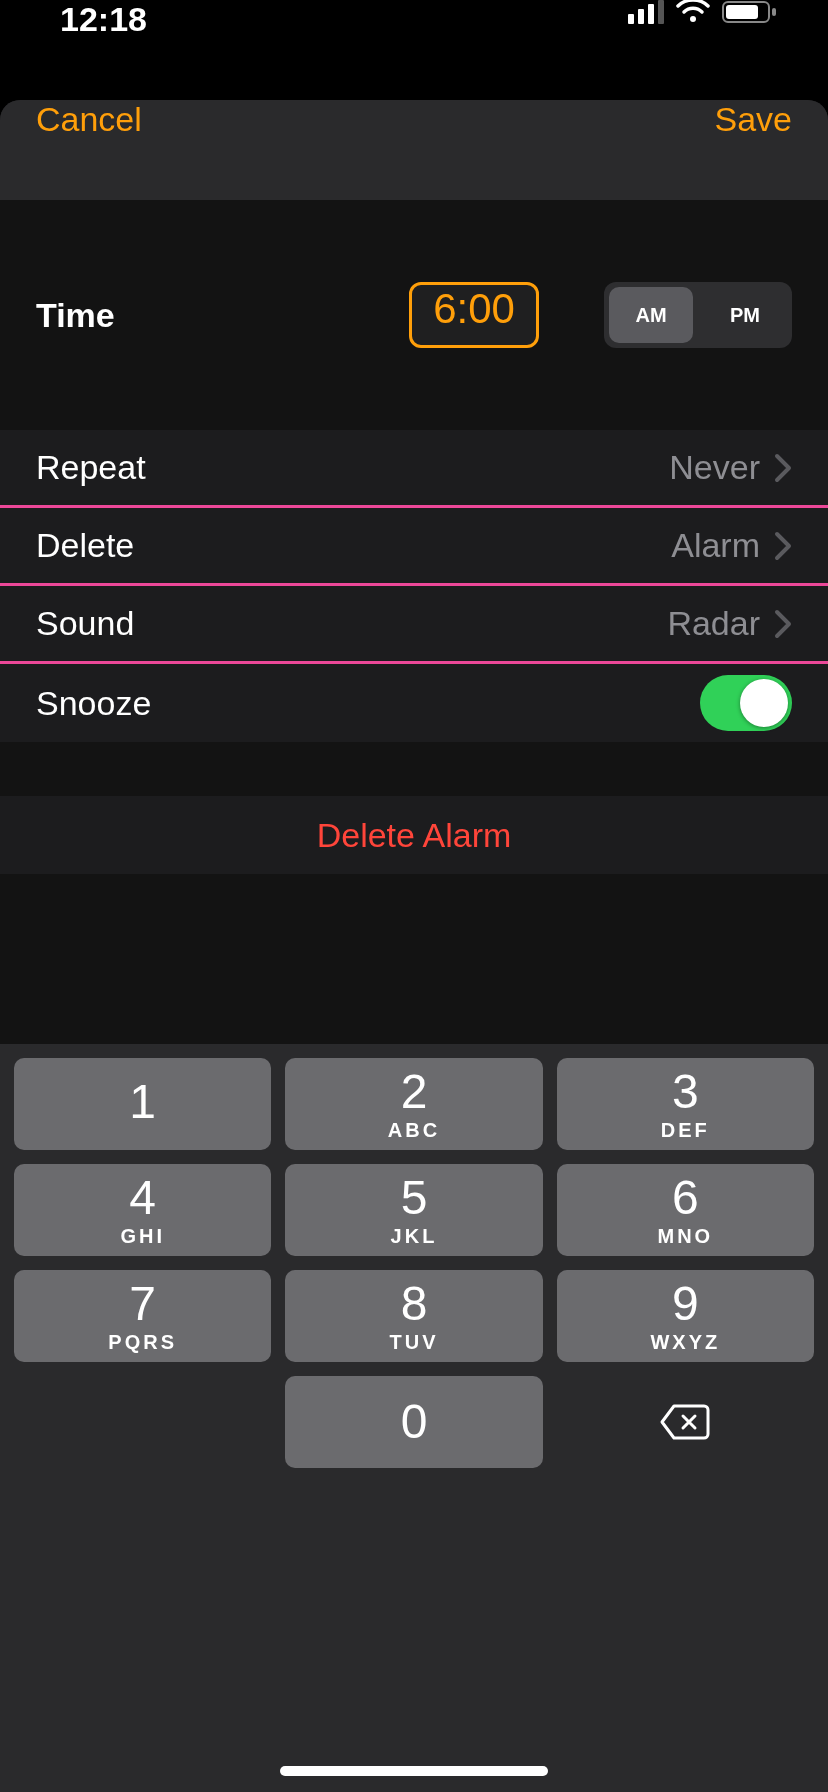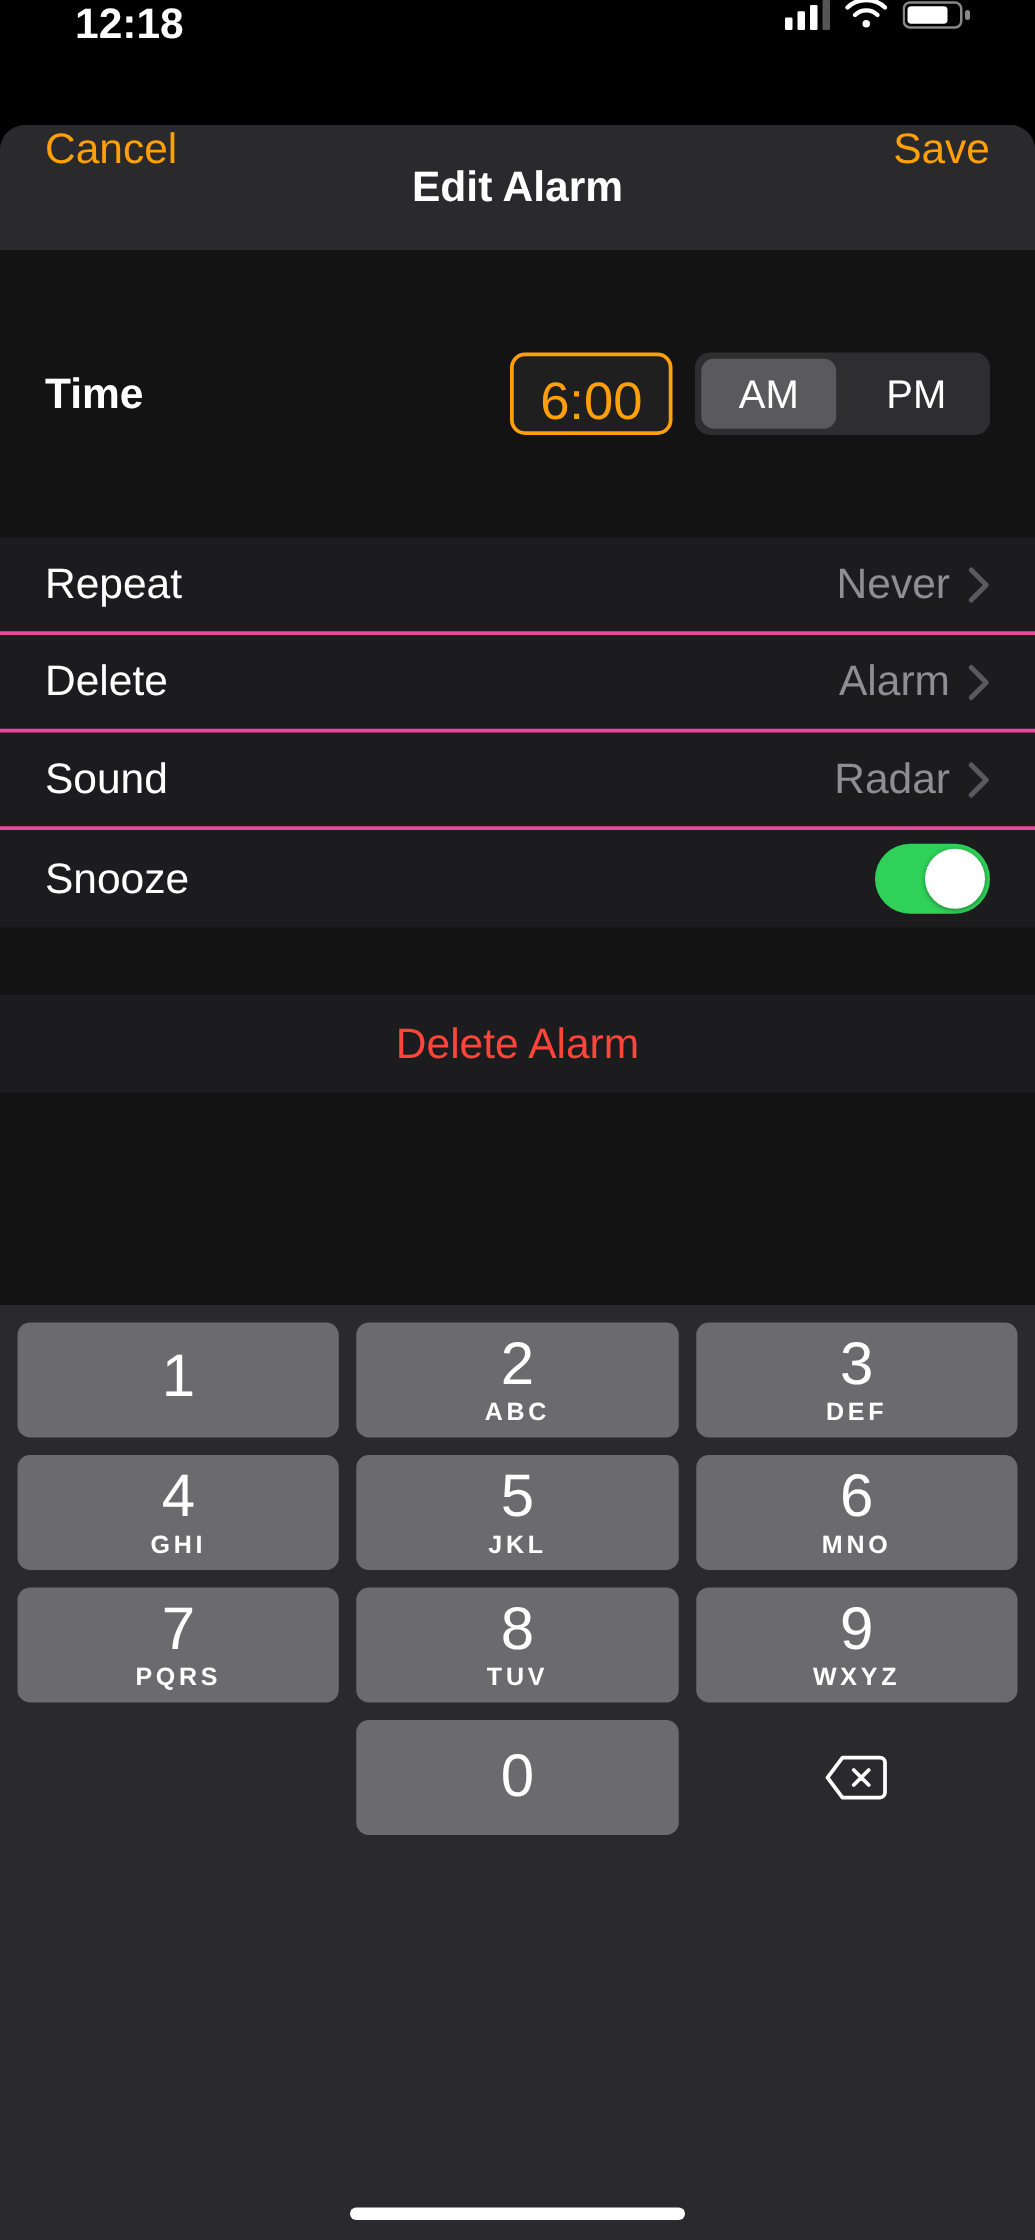--- a/index.html
+++ b/index.html
@@ -69,33 +69,34 @@
     font-weight: 600;
   }
 
   
   .time-section {
     background: #131313;
     height: 230px;
     display: flex;
     align-items: center;
     padding: 0 36px;
+    gap: 47px;
   }
   .time-label {
     flex: 1;
     font-size: 34px;
     font-weight: 600;
   }
   .time-box {
     border: 3px solid #ff9f0a;
     border-radius: 12px;
     height: 66px;
     min-width: 130px;
     display: flex;
-    align-items: flex-end;
+    align-items: flex-start;
     justify-content: center;
     color: #ff9f0a;
     font-size: 42px;
     font-weight: 400;
     padding: 0 16px;
     background: #1f1f20;
     position: relative;
     overflow: hidden;
   }
   .time-box::before {
@@ -118,29 +119,29 @@
   }
   .ampm {
     background: #2e2e30;
     border-radius: 12px;
     height: 66px;
     display: flex;
     align-items: center;
     margin-left: 18px;
   }
   .ampm-opt {
-    width: 108px;
+    width: 84px;
     height: 56px;
     margin: 5px;
     display: flex;
     align-items: center;
     justify-content: center;
     border-radius: 10px;
-    font-size: 32px;
-    font-weight: 400;
+    font-size: 20px;
+    font-weight: 700;
     color: #fff;
   }
   .ampm-opt.selected { background: #5a5a5e; }
 
   
   .list {
     background: #1c1c1e;
   }
   .row {
     height: 78px;
@@ -271,21 +272,20 @@
     </svg>
   </div>
 </div>
 
 <div class="sheet">
 
   <div class="nav">
     <div class="nav-left">
       <span>Cancel</span>
     </div>
-    <div class="nav-title">Edit Alarm</div>
     <div class="nav-right">
       <span>Save</span>
     </div>
   </div>
 
   <div class="time-section">
     <div class="time-label">Time</div>
     <div class="time-box" data-hint-top="" data-hint-bottom="">
       <span>6:00</span>
     </div>

